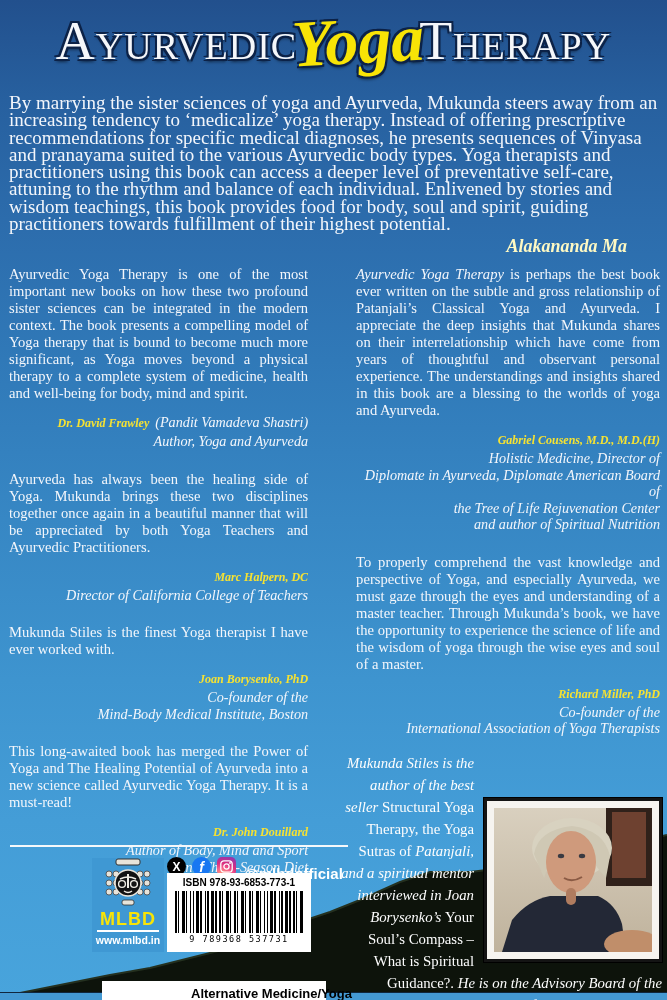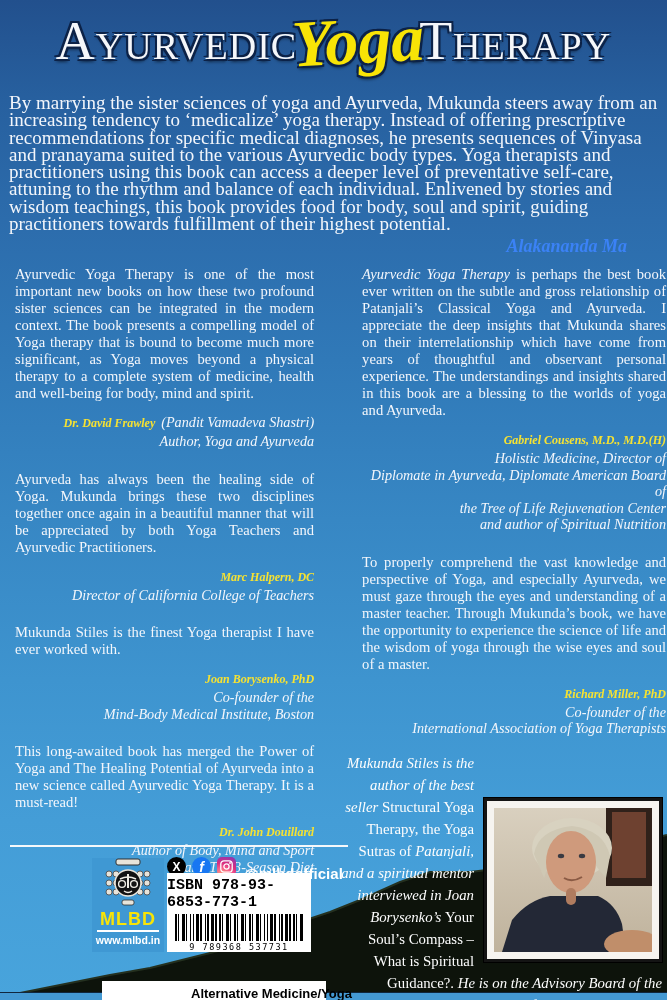--- a/index.html
+++ b/index.html
@@ -21,24 +21,24 @@
                       2px 2px 0 #0c2247,0 3px 3px rgba(0,0,0,.55);}
   .t-script{font-size:66px;font-style:italic;font-weight:bold;color:#f8e406;
           line-height:1;margin:0 -5px;transform:rotate(-3deg);position:relative;z-index:2;
           text-shadow:-2px -2px 0 #0c2247,2px -2px 0 #0c2247,-2px 2px 0 #0c2247,
                       2px 2px 0 #0c2247,0 3px 3px rgba(0,0,0,.55);}
 
   
   .intro{position:absolute;left:9px;top:94px;width:651px;margin:0;
          font-size:19px;line-height:17.3px;color:#f3f6fb;text-align:left;}
   .intro-attr{position:absolute;right:40px;top:236px;font-style:italic;font-weight:bold;
-         color:#3b82f6;font-size:18px;z-index:4;}
-
-  
-  .cols{position:absolute;left:15px;top:266px;width:651px;display:flex;gap:8px;z-index:4;}
+         color:#fef9c3;font-size:18px;z-index:4;}
+
+  
+  .cols{position:absolute;left:9px;top:266px;width:651px;display:flex;gap:8px;z-index:4;}
   .col-left{width:312px;}
   .col-right{width:317px;margin-left:40px;}
   .q{font-size:14.6px;line-height:17px;text-align:justify;margin:0 0 11px;color:#f3f6fb;}
   .lead-i{font-style:italic;}
   .attr{text-align:right;margin:0 0 21px;}
   .attr-name{color:#f6e232;font-weight:bold;font-style:italic;font-size:12px;line-height:19px;}
   .attr-suffix{margin-left:6px;}
   .cred{color:#f3f6fb;font-style:italic;font-size:14.2px;line-height:16.5px;}
   .cred-line{display:block;color:#f3f6fb;font-style:italic;font-size:14.2px;line-height:16.5px;}
 
@@ -68,21 +68,21 @@
   .logo-block{position:absolute;left:92px;top:858px;width:72px;height:94px;background:#3f98d3;
           display:flex;flex-direction:column;align-items:center;z-index:4;}
   .logo-text{color:#f8e406;font-family:"Liberation Sans",sans-serif;font-weight:bold;
           font-size:18px;line-height:18px;letter-spacing:1px;}
   .logo-rule{width:62px;height:2px;background:#fff;margin:2px 0 2px;}
   .logo-site{color:#fff;font-family:"Liberation Sans",sans-serif;font-weight:bold;font-size:10.5px;}
 
   .isbn-block{position:absolute;left:167px;top:873px;width:144px;height:79px;background:#fff;
           display:flex;flex-direction:column;align-items:center;padding-top:4px;
           box-sizing:border-box;z-index:4;}
-  .isbn-text{font-family:Liberation Mono, monospace;font-weight:bold;font-size:15px;color:#000;}
+  .isbn-text{font-family:Liberation Sans, sans-serif;font-weight:bold;font-size:10px;color:#000;}
   .barcode{width:128px;height:42px;margin-top:3px;
           background:repeating-linear-gradient(90deg,#000 0 1.5px,#fff 1.5px 2.8px,
            #000 2.8px 4px,#fff 4px 6.5px,#000 6.5px 9.5px,#fff 9.5px 10.6px,
            #000 10.6px 12px,#fff 12px 14.8px);}
   .bc-digits{font-family:"DejaVu Sans Mono",monospace;font-size:8.5px;letter-spacing:1.5px;
           color:#000;margin-top:1px;}
 
   .category{position:absolute;left:102px;top:951px;width:224px;height:25px;background:#fff;
           display:flex;align-items:center;z-index:4;margin-top:30px;}
   .cat-bar{width:3px;height:17px;background:#000;margin-left:80px;}

